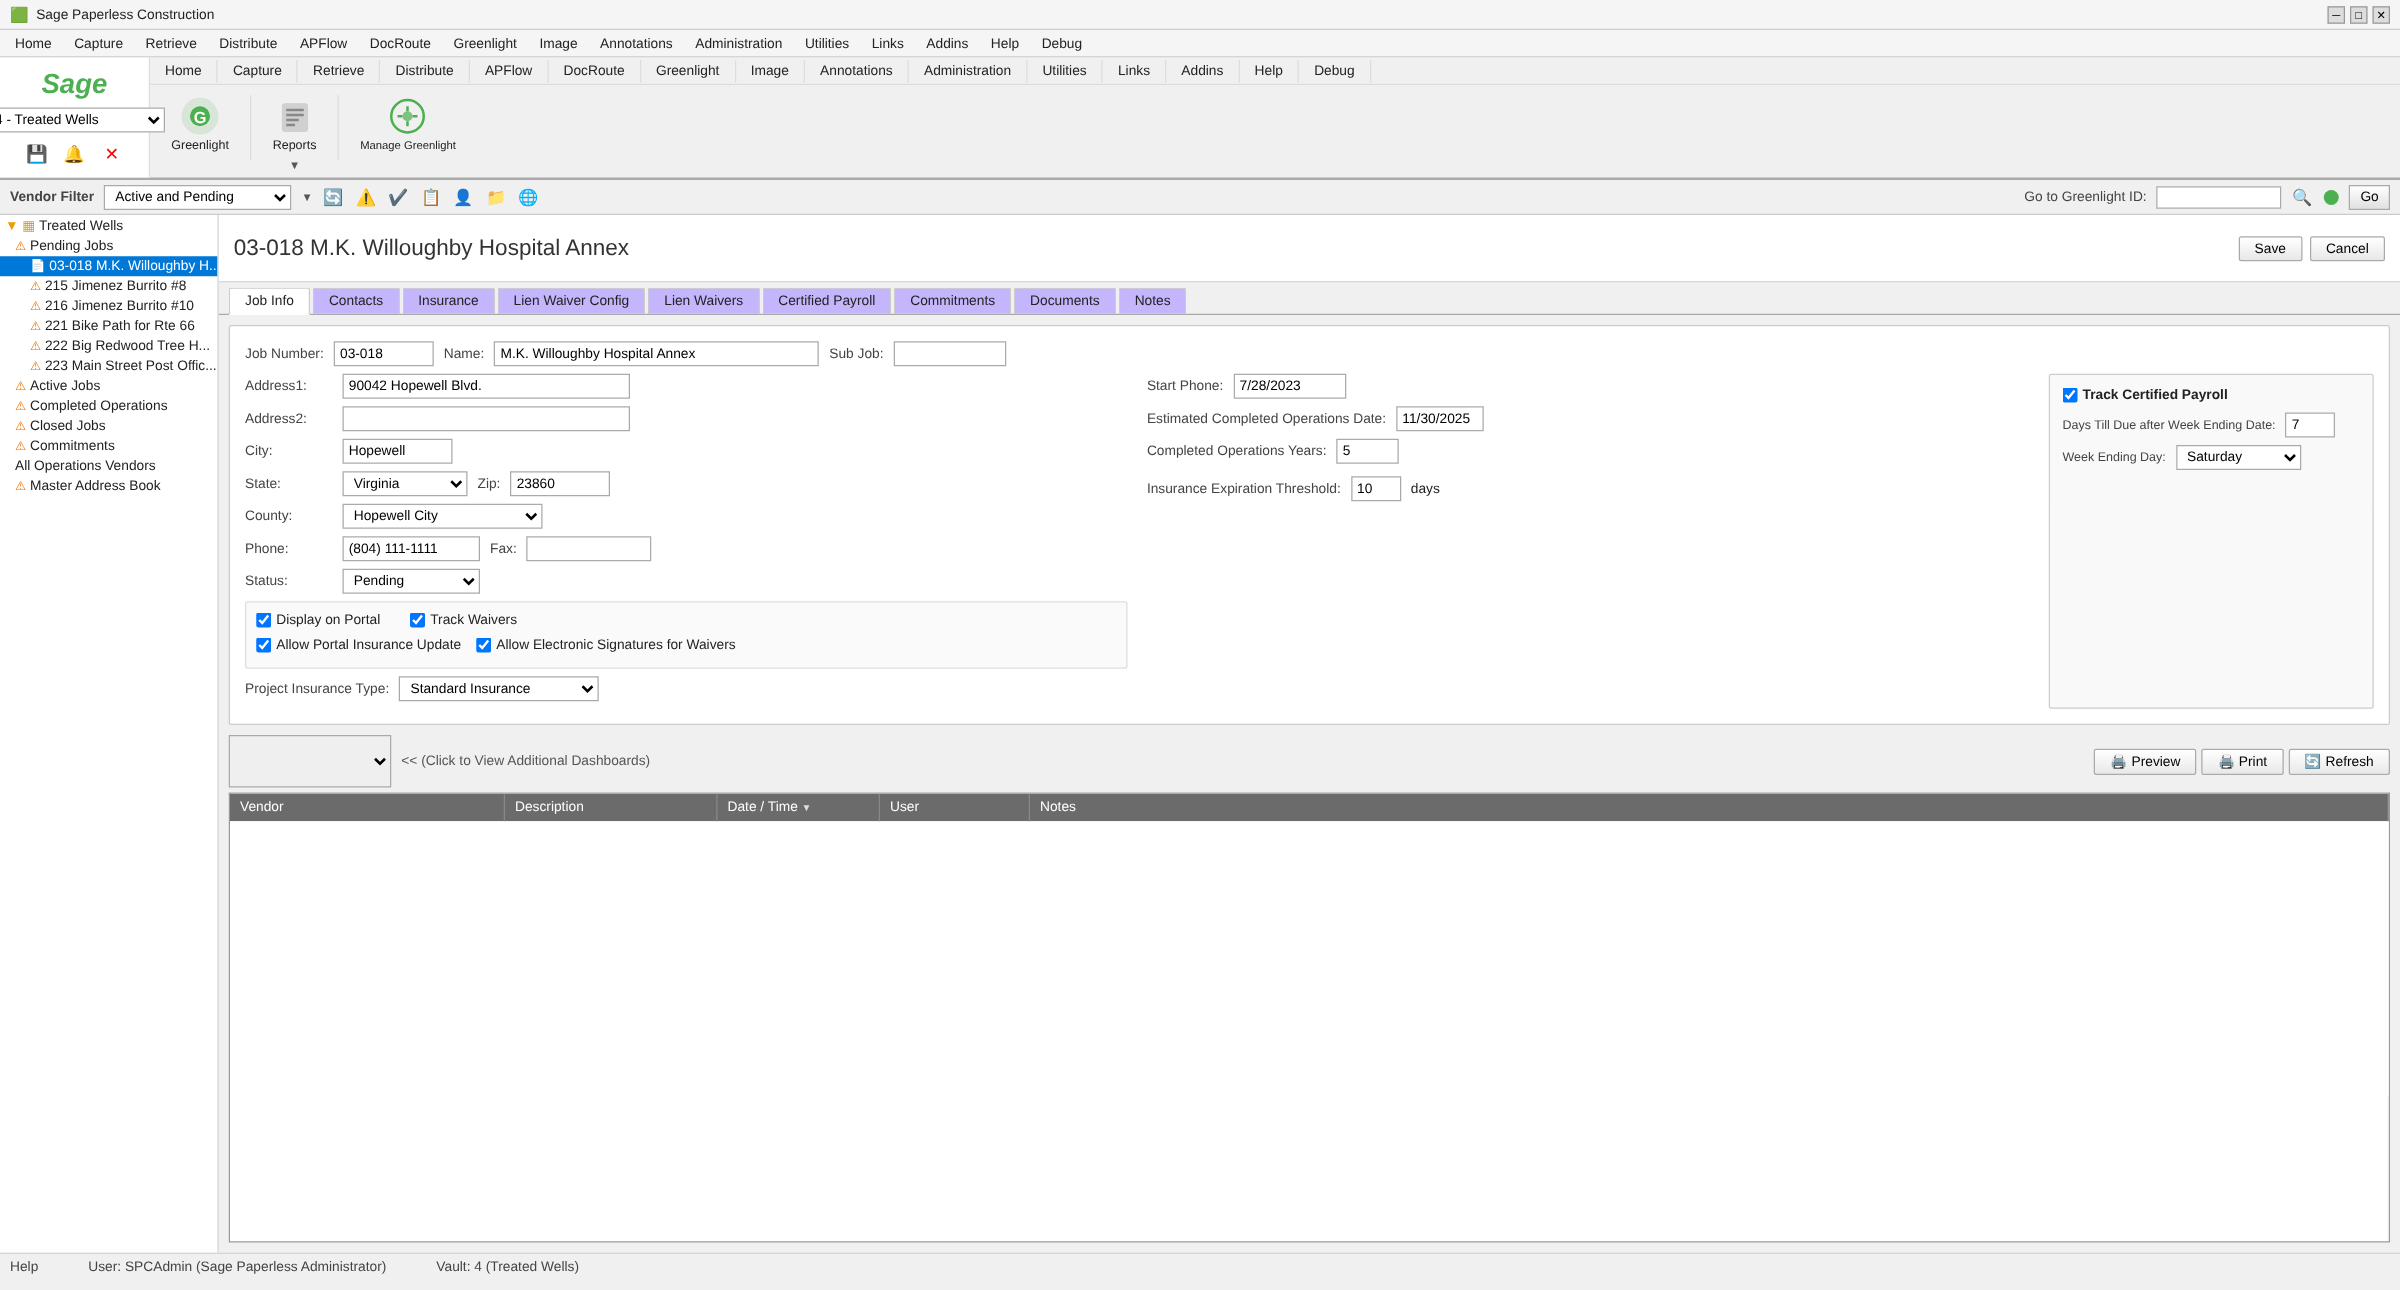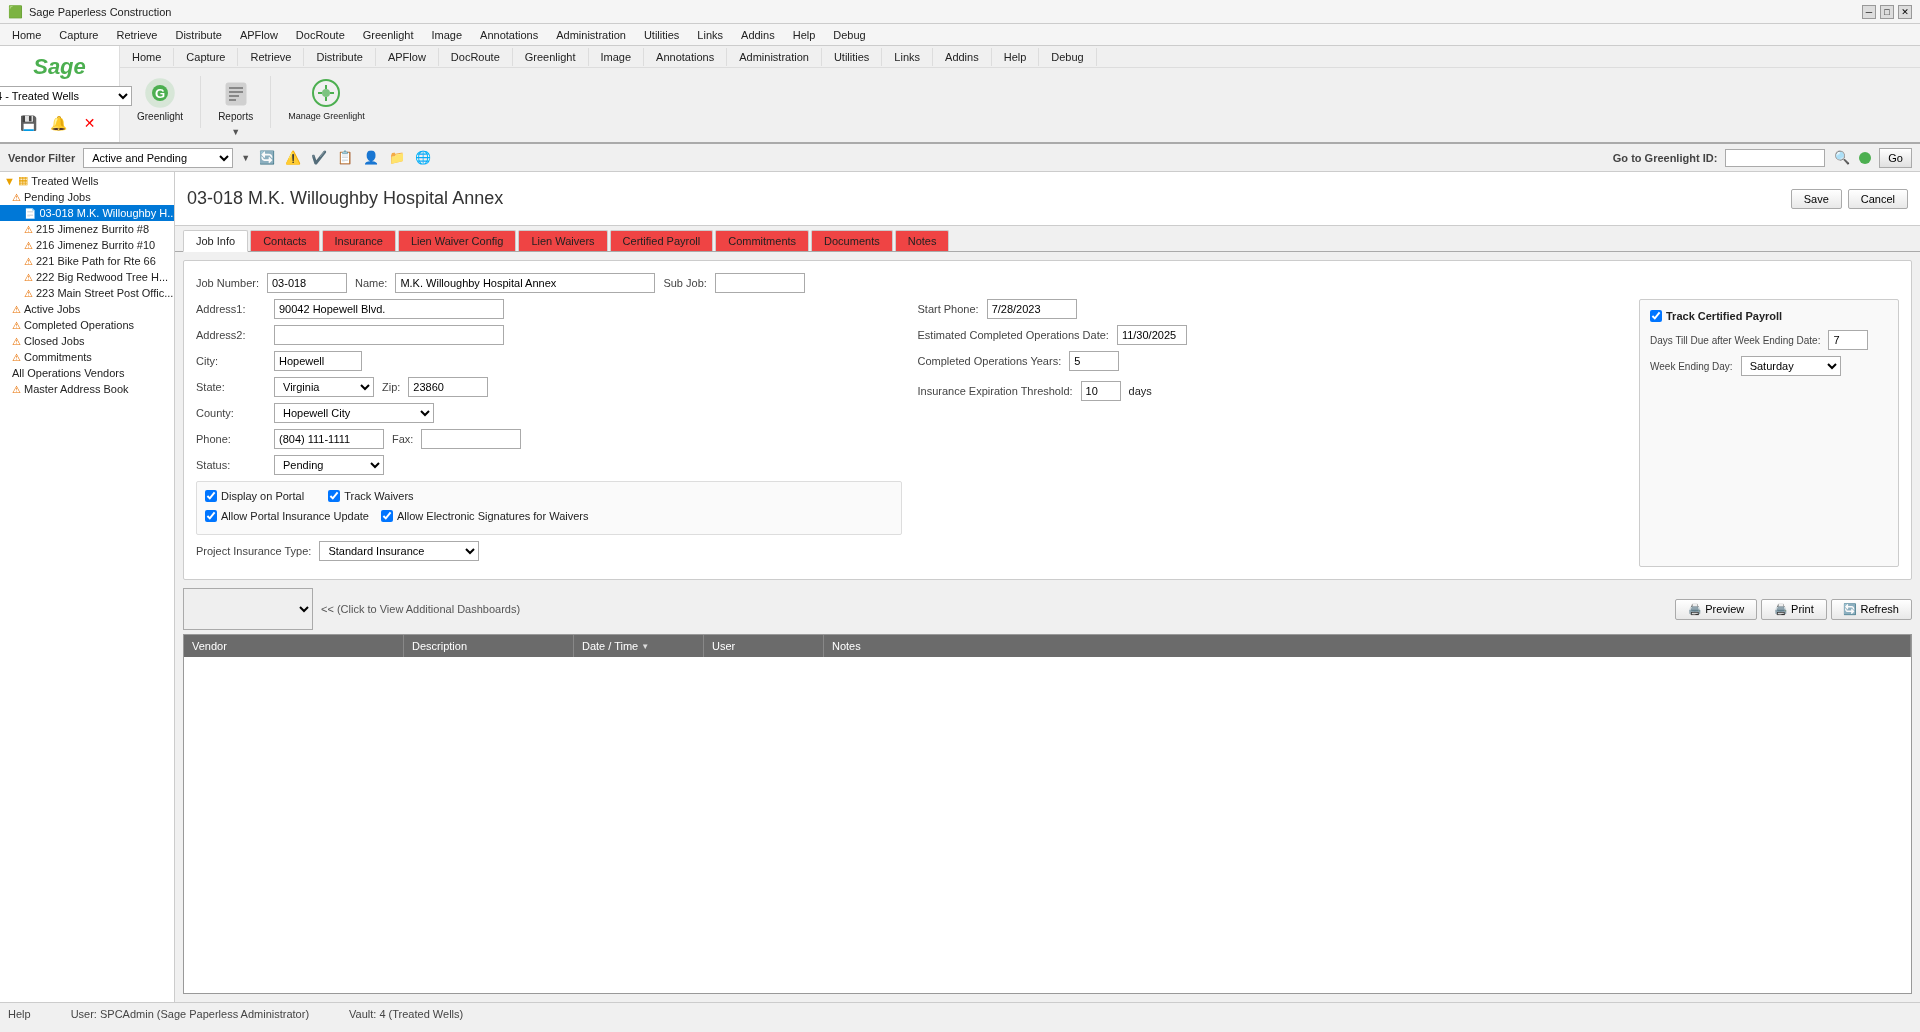--- a/index.html
+++ b/index.html
@@ -107,21 +107,21 @@
       background: #f0f0f0;
       border-bottom: 1px solid #aaa;
       display: flex;
       padding: 4px 8px 0 8px;
       gap: 2px;
     }
     .tab {
       padding: 4px 12px;
       border: 1px solid #ccc;
       border-bottom: none;
-      background: #ef4444;
+      background: #c4b5fd;
       cursor: pointer;
       font-size: 11px;
       border-radius: 2px 2px 0 0;
     }
     .tab.active { background: white; border-bottom: 1px solid white; margin-bottom: -1px; }
 
     
     #form-area {
       background: white;
       margin: 8px;
@@ -448,21 +448,21 @@
   <span style="font-size:9px; color:#555;">▼</span>
 
   <button class="filter-icon-btn ic-refresh" title="Refresh">🔄</button>
   <button class="filter-icon-btn ic-orange" title="Warning">⚠️</button>
   <button class="filter-icon-btn ic-green" title="Check">✔️</button>
   <button class="filter-icon-btn" title="Document" style="color:#4caf50;">📋</button>
   <button class="filter-icon-btn" title="User" style="color:#666;">👤</button>
   <button class="filter-icon-btn" title="Folder" style="color:#e87000;">📁</button>
   <button class="filter-icon-btn ic-cloud" title="Cloud">🌐</button>
   <span style="flex:1;"></span>
-  <span class="filter-label" style="font-weight:bold;">Go to Greenlight ID:</span>
+  <span class="filter-label" style="font-weight:normal;">Go to Greenlight ID:</span>
   <input type="text" class="greenlight-id-input" value="" style="">
   <button class="filter-icon-btn">🔍</button>
   <span style="width:12px;height:12px;background:#4caf50;border-radius:50%;display:inline-block;"></span>
   <button class="go-btn">Go</button>
 </div>
 
 <div id="app-body">
 
   <div id="sidebar">
     <div class="tree-item">

